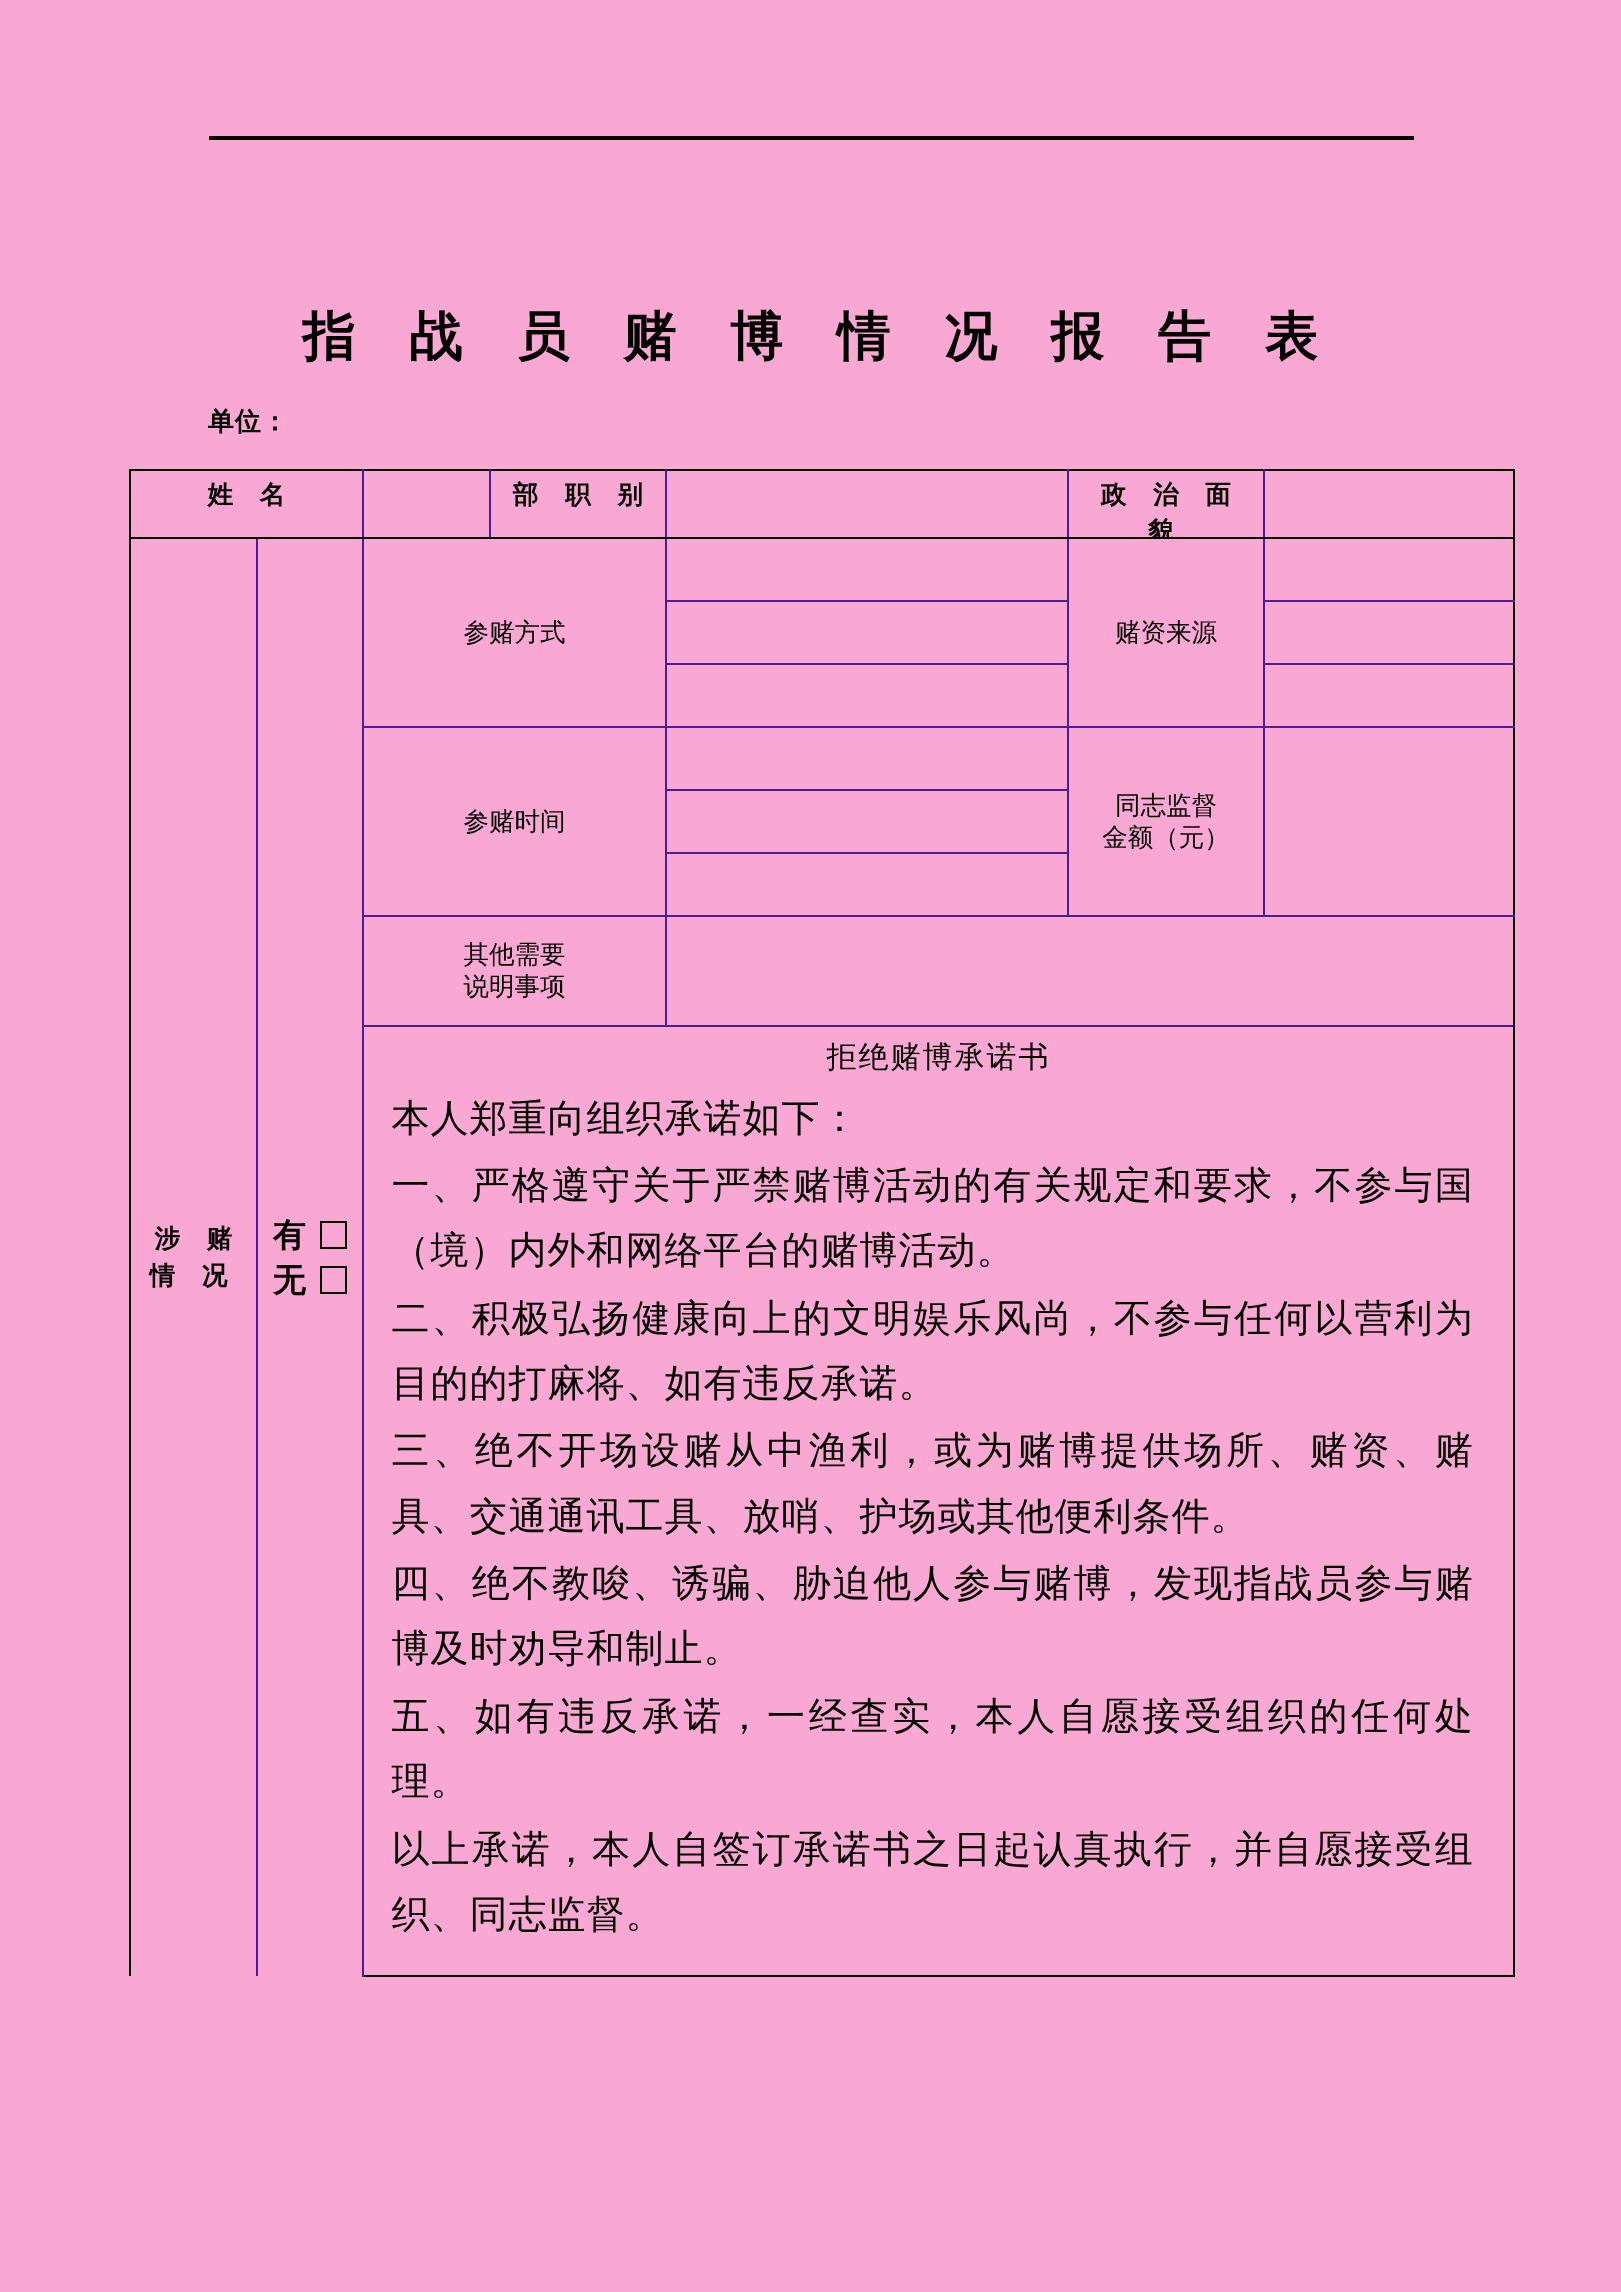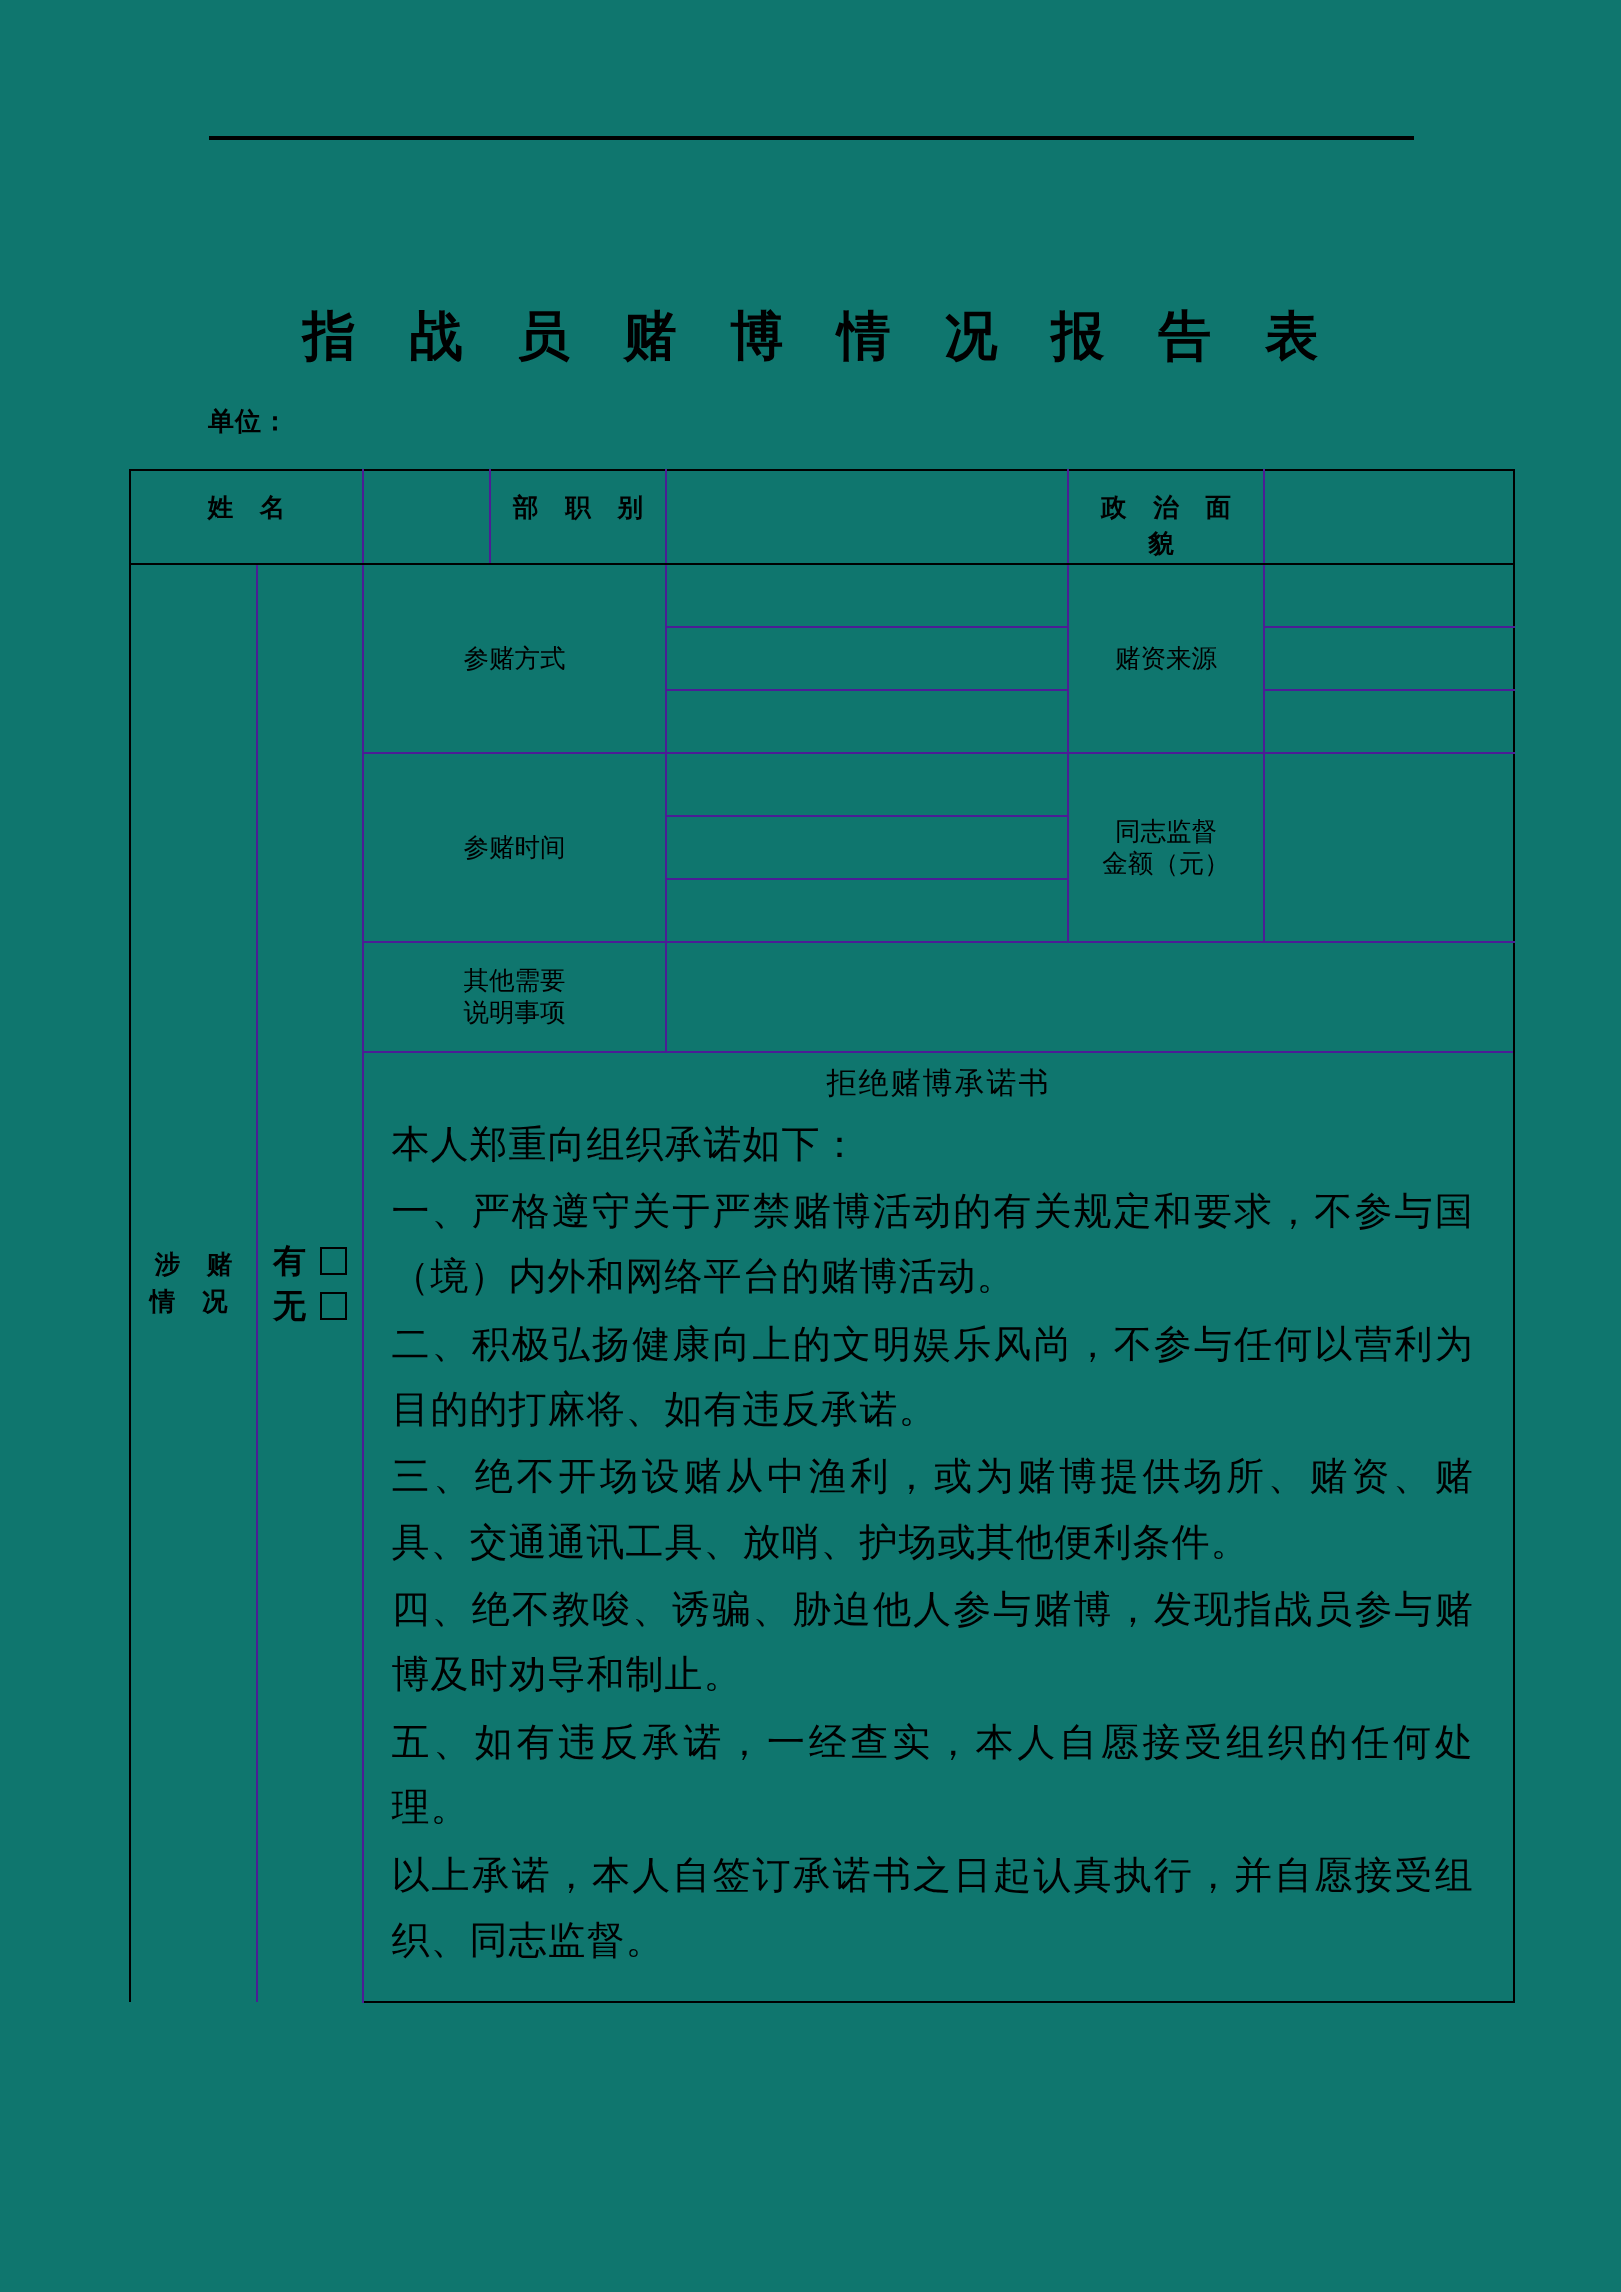--- a/index.html
+++ b/index.html
@@ -10,21 +10,21 @@
   }
   body {
     font-family: "Liberation Serif", "DejaVu Serif", serif;
     color: #000000;
   }
   .page {
     position: relative;
     width: 1621px;
     height: 2293px;
     margin: 0 auto;
-    background: #0f766e;
+    background: #f9a8d4;
     overflow: hidden;
     box-sizing: border-box;
   }
 
   
   .header-rule {
     position: absolute;
     left: 209px;
     top: 136px;
     width: 1205px;
@@ -92,21 +92,21 @@
   }
   .lbl-plain {
     display: block;
     line-height: 1.3;
   }
   .lbl-two {
     display: block;
     line-height: 1.25;
     white-space: pre-line;
   }
-  .clip-row { height: 94px; }
+  .clip-row { height: 68px; }
   .clip-cell-inner {
     display: block;
     height: 57px;
     overflow: visible;
     line-height: 1.45;
   }
 
   
   .choice-wrap {
     display: inline-block;

